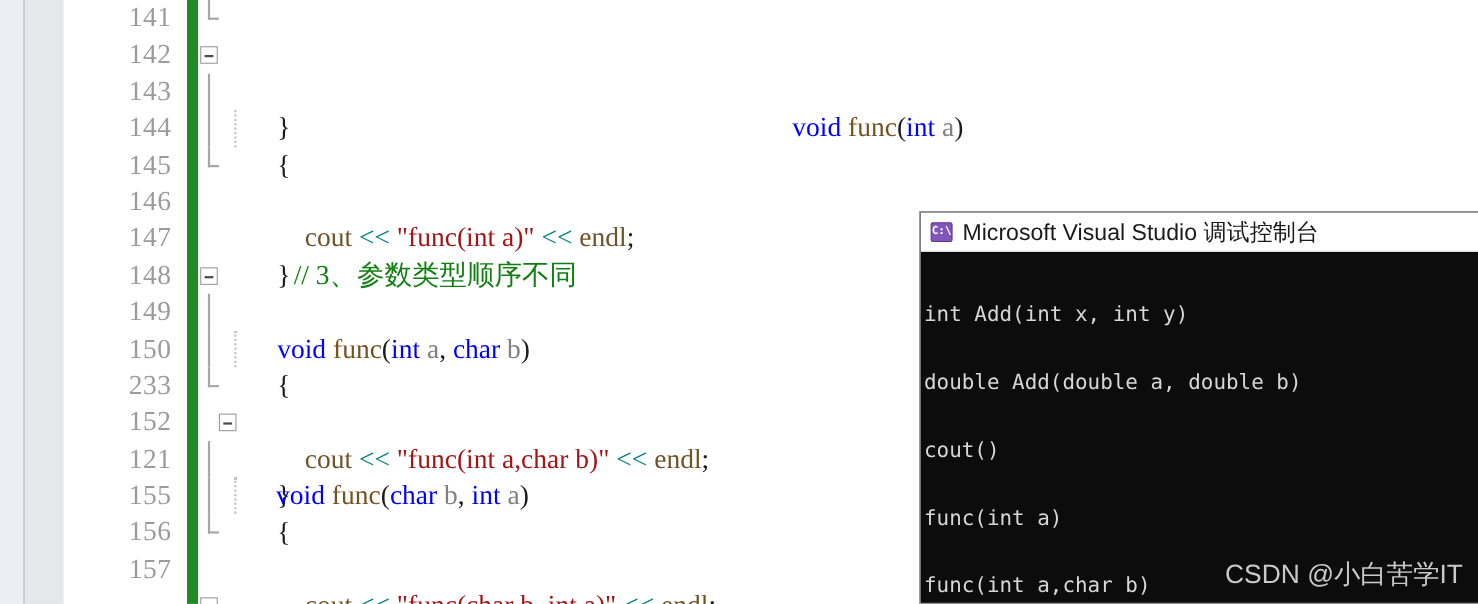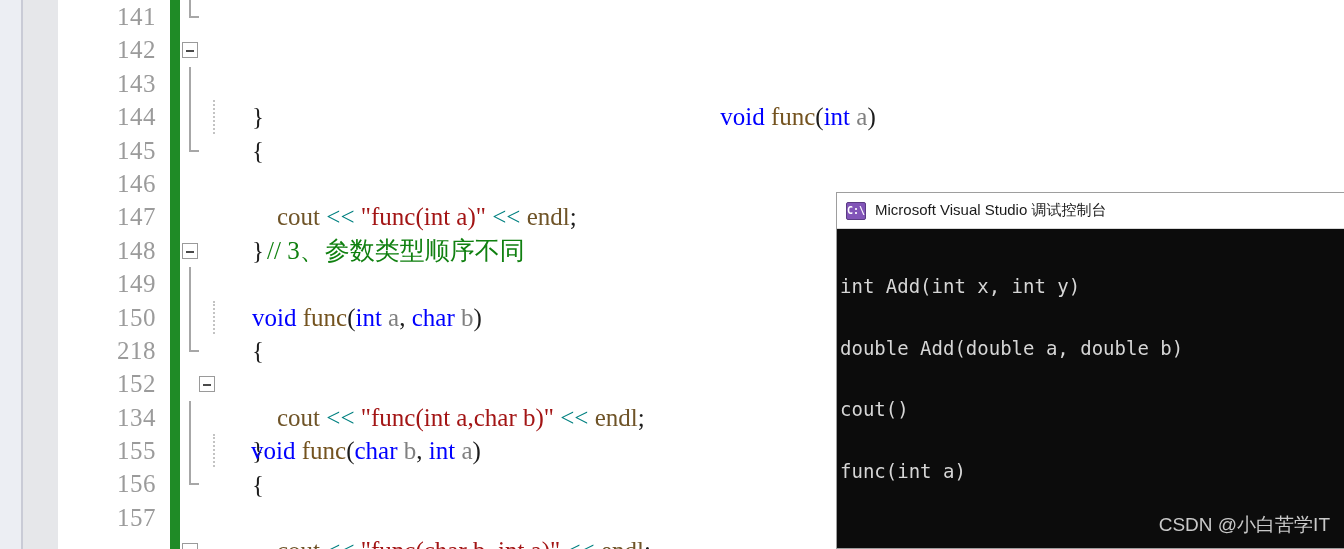--- a/index.html
+++ b/index.html
@@ -165,40 +165,40 @@
   }
   .console-icon span {
     color: #ffffff;
     font-size: 10px;
     font-family: "DejaVu Sans Mono", monospace;
     line-height: 1;
     font-weight: bold;
   }
   .console-title-text {
     font-family: "Liberation Sans", sans-serif;
-    font-size: 15px;
+    font-size: 21px;
     color: #1a1a1a;
     white-space: nowrap;
   }
   .console-body {
     padding: 6px 0 0 3px;
     font-family: "DejaVu Sans Mono", "Liberation Mono", monospace;
     font-size: 19px;
     line-height: 20.5px;
     color: #d6d6d6;
     white-space: pre;
   }
 
   .watermark {
     position: absolute;
     right: 14px;
     bottom: 10px;
     color: #c9c9c9;
     font-family: "Liberation Sans", sans-serif;
-    font-size: 19px;
+    font-size: 24px;
     white-space: nowrap;
   }
 </style>
 </head>
 <body>
 
 <div id="root">
 
   <div class="editor">
 
@@ -210,23 +210,23 @@
       <div class="lnrow">141</div>
       <div class="lnrow">142</div>
       <div class="lnrow">143</div>
       <div class="lnrow">144</div>
       <div class="lnrow">145</div>
       <div class="lnrow">146</div>
       <div class="lnrow">147</div>
       <div class="lnrow">148</div>
       <div class="lnrow">149</div>
       <div class="lnrow">150</div>
-      <div class="lnrow">218</div>
+      <div class="lnrow">233</div>
       <div class="lnrow">152</div>
-      <div class="lnrow">134</div>
+      <div class="lnrow">121</div>
       <div class="lnrow">155</div>
       <div class="lnrow">156</div>
       <div class="lnrow">157</div>
     </div>
 
     <div class="changebar"></div>
 
     <div class="codearea">
 
       <div class="coderow">
@@ -321,20 +321,21 @@
         <span>C:\</span>
       </span>
       <span class="console-title-text">Microsoft Visual Studio 调试控制台</span>
     </div>
 
     <div class="console-body">
       <div>int Add(int x, int y)</div>
       <div>double Add(double a, double b)</div>
       <div>cout()</div>
       <div>func(int a)</div>
+      <div>func(int a,char b)</div>
       
       
       
       
     </div>
 
     <div class="watermark">CSDN @小白苦学IT</div>
   </div>
 
 </div>

